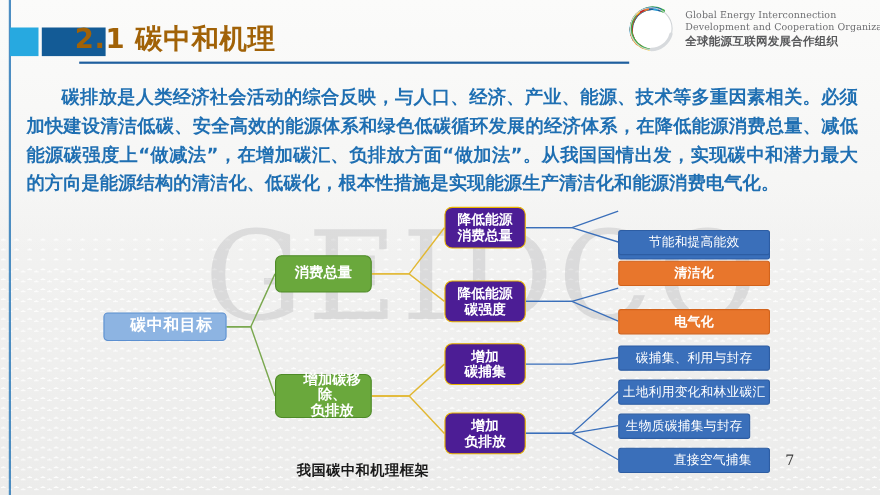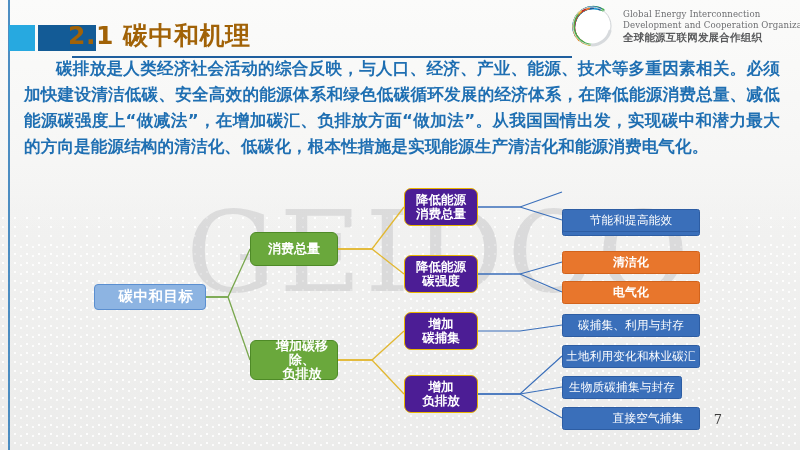--- a/index.html
+++ b/index.html
@@ -128,21 +128,21 @@
     color: #58595b;
     letter-spacing: 0.2px;
     white-space: nowrap;
     margin-top: 1px;
   }
 
   
   .body-text {
     position: absolute;
     left: 24px;
-    top: 56px;
+    top: 76px;
     width: 756px;
     font-size: 16.6px;
     font-weight: bold;
     color: #1f6fb2;
     line-height: 26px;
     text-indent: 32px;
     text-align: justify;
     letter-spacing: 0.1px;
   }
 
@@ -309,23 +309,24 @@
 消费总量</div>
     <div class="node node-yellow" style="left:404px; top:255px; width:74px; height:38px;">降低能源
 碳强度</div>
     <div class="node node-yellow" style="left:404px; top:312px; width:74px; height:38px;">增加
 碳捕集</div>
     <div class="node node-yellow" style="left:404px; top:375px; width:74px; height:38px;">增加
 负排放</div>
 
     <div class="node node-blue" style="left:562px; top:181px; width:138px; height:23px;margin-top:32px;">调整产业结构</div>
     <div class="node node-blue" style="left:562px; top:209px; width:138px; height:23px;">节能和提高能效</div>
-    <div class="node node-orange" style="left:562px; top:251px; width:138px; height:23px;">清洁化</div>
+    <div class="node node-orange" style="left:562px; top:237px; width:138px; height:23px;">清洁化</div>
     <div class="node node-orange" style="left:562px; top:281px; width:138px; height:23px;">电气化</div>
     <div class="node node-blue" style="left:562px; top:314px; width:138px; height:23px;">碳捕集、利用与封存</div>
     <div class="node node-blue" style="left:562px; top:345px; width:138px; height:23px;">土地利用变化和林业碳汇</div>
     <div class="node node-blue" style="left:562px; top:376px; width:120px; height:23px;">生物质碳捕集与封存</div>
     <div class="node node-blue" style="left:562px; top:407px; width:138px; height:23px;padding-left:34px;">直接空气捕集</div>
   </div>
 
+  <div class="caption">我国碳中和机理框架</div>
   <div class="page-num">7</div>
 
 </div>
 
 </body></html>

